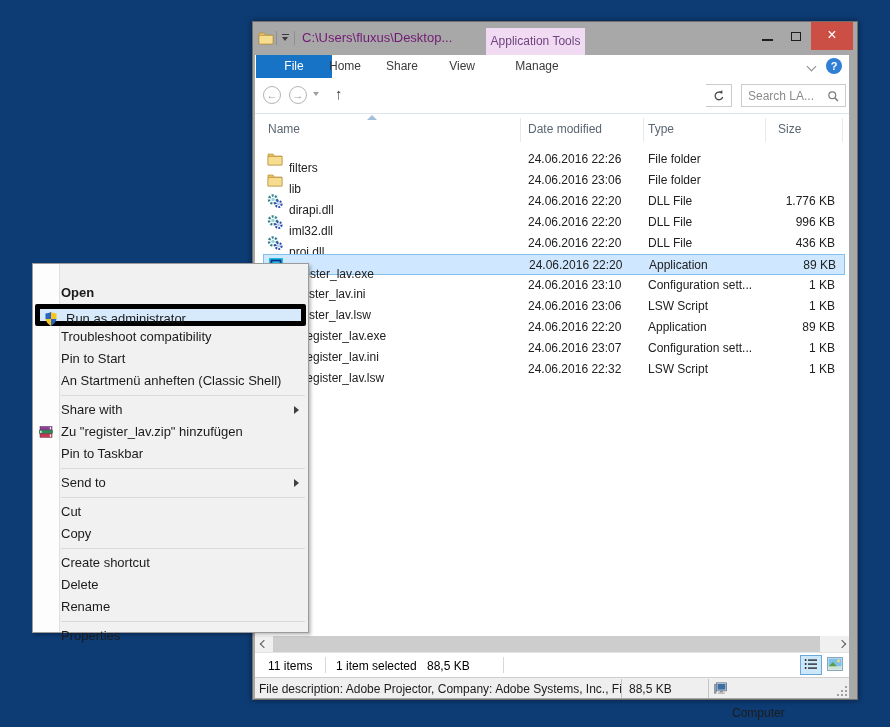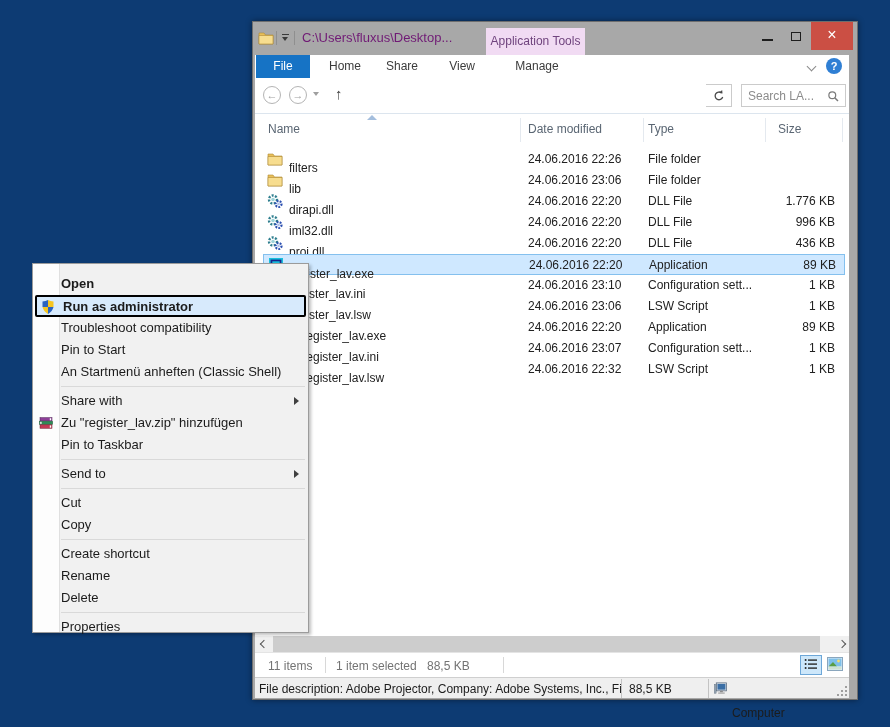--- a/index.html
+++ b/index.html
@@ -70,42 +70,42 @@
   
   #hscroll { position:absolute; left:0; top:581px; width:594px; height:16px; background:#f0f0f0; }
   .scroll-arrow { position:absolute; top:4px; width:8px; height:8px; }
   .scroll-arrow i { position:absolute; left:2px; top:1px; width:6px; height:6px; border-right:1.6px solid #555; border-bottom:1.6px solid #555; }
   #sa-left i { transform:rotate(135deg); }
   #sa-right i { transform:rotate(-45deg); }
   #hthumb { position:absolute; left:18px; top:0; width:547px; height:16px; background:#cdcdcd; }
 
   
   #statusbar { position:absolute; left:0; top:597px; width:594px; height:25px; background:#fff; border-top:1px solid #e4e4e4; }
-  .stext { position:absolute; top:6px; font-size:12px; color:#737373; white-space:nowrap; }
+  .stext { position:absolute; top:6px; font-size:12px; color:#000000; white-space:nowrap; }
   .sdiv { position:absolute; top:4px; width:1px; height:16px; background:#d8d8d8; }
   .viewbtn { position:absolute; top:2px; width:22px; height:20px; }
   #vb-details { right:27px; background:#cde7fa; border:1px solid #6da7d8; }
   #vb-thumbs { right:3px; }
   .viewbtn svg { display:block; margin:2px auto 0; }
 
   
   #classicbar { position:absolute; left:0; top:622px; width:594px; height:21px; background:#efefef; border-top:1px solid #cfcfcf; }
   .ctext { position:absolute; top:4px; font-size:12px; color:#1c1c1c; white-space:nowrap; }
   .cdiv { position:absolute; top:1px; width:1px; height:19px; background:#c3c3c3; }
   #grip { position:absolute; right:2px; bottom:2px; width:12px; height:12px; }
   #grip i { position:absolute; width:2px; height:2px; background:#9f9f9f;
       box-shadow:0 0 0 0 #9f9f9f; }
 
   
   #ctxmenu { position:absolute; left:32px; top:263px; width:277px; height:370px; background:#f1f1f1;
-      border:1px solid #9b9b9b; box-shadow:2px 2px 3px rgba(0,0,0,.25); z-index:50; padding-top:9px; }
+      border:1px solid #9b9b9b; box-shadow:2px 2px 3px rgba(0,0,0,.25); z-index:50; padding-top:18px; }
   #ctx-gutter { position:absolute; left:0; top:0; bottom:0; width:27px; background:#fdfdfd; border-right:1px solid #e0e0e0; }
   .mitem { position:relative; height:22px; line-height:22px; font-size:13px; color:#1b1b1b; padding-left:28px; white-space:nowrap; }
   .mitem.bold { font-weight:bold; }
-  .mitem.highlighted { margin:0 2px; padding-left:26px; background:#d7eafc; border:2px solid #000000; border-radius:2px; line-height:20px;font-weight:bold; }
+  .mitem.highlighted { margin:0 2px; padding-left:26px; background:#d7eafc; border:5px solid #000000; border-radius:2px; line-height:20px; }
   .mitem .micon { position:absolute; left:5px; top:3px; width:16px; height:16px; }
   .mitem.highlighted .micon { left:3px; top:2px; }
   .micon svg { width:16px; height:16px; display:block; }
   .msub { position:absolute; right:9px; top:7px; width:0; height:0;
       border-top:4px solid transparent; border-bottom:4px solid transparent; border-left:5px solid #404040; }
   .msep { height:7px; position:relative; }
   .msep i { position:absolute; left:28px; right:3px; top:3px; height:1px; background:#d9d9d9; }
 </style>
 </head>
 <body>
@@ -132,21 +132,21 @@
         <span class="max-glyph"></span>
       </div>
     <div id="btn-close" class="winbtn"><span class="close-glyph">×</span></div>
   </div>
 
   <div id="client">
 
     <div id="tabs">
       <span id="ribbon-chevron"></span>
       <span id="help-btn">?</span>
-    <span class="rtab active" style="left: 1px; width: 54px;">File</span>
+    <span class="rtab active" style="left: 1px; width: 76px;">File</span>
         <span class="rtab" style="left: 62px; width: 56px;">Home</span>
         <span class="rtab" style="left: 118px; width: 58px;">Share</span>
         <span class="rtab" style="left: 164px; width: 56px; text-align: right;">View</span>
         <span class="rtab" style="left: 238px; width: 88px;">Manage</span>
       </div>
 
     <div id="addr-row">
       <span class="navcircle" style="left:8px;">←</span>
       <span class="navcircle" style="left:34px;">→</span>
       <span class="abs" style="left:58px;top:14px;width:0;height:0;border-left:3.5px solid transparent;border-right:3.5px solid transparent;border-top:4px solid #9f9f9f;"></span>
@@ -427,20 +427,20 @@
       <div class="mitem"><span>Send to</span><span class="msub"></span></div>
       <div class="msep">
         <i></i>
       </div>
       <div class="mitem"><span>Cut</span></div>
       <div class="mitem"><span>Copy</span></div>
       <div class="msep">
         <i></i>
       </div>
       <div class="mitem"><span>Create shortcut</span></div>
+      <div class="mitem"><span>Delete</span></div>
       <div class="mitem"><span>Rename</span></div>
-      <div class="mitem"><span>Delete</span></div>
       <div class="msep">
         <i></i>
       </div>
       <div class="mitem"><span>Properties</span></div>
     </div>
 </div>
 
 </body></html>

